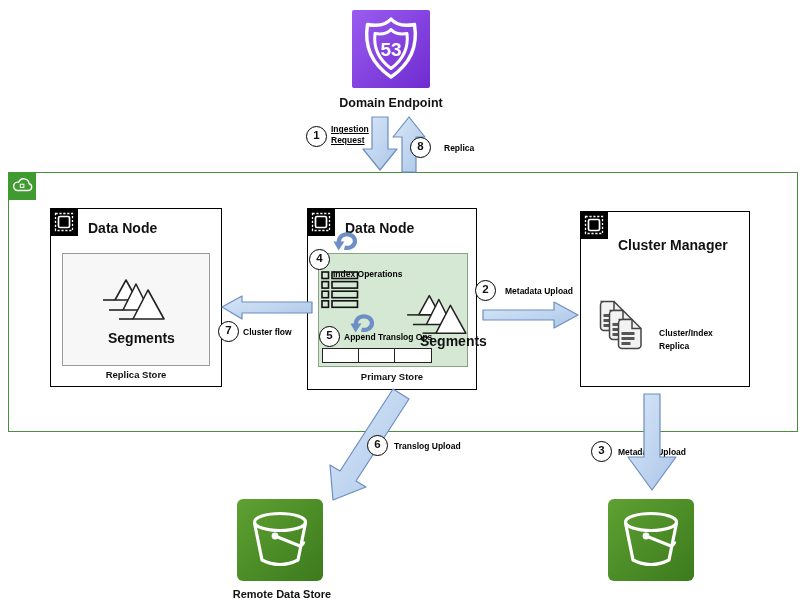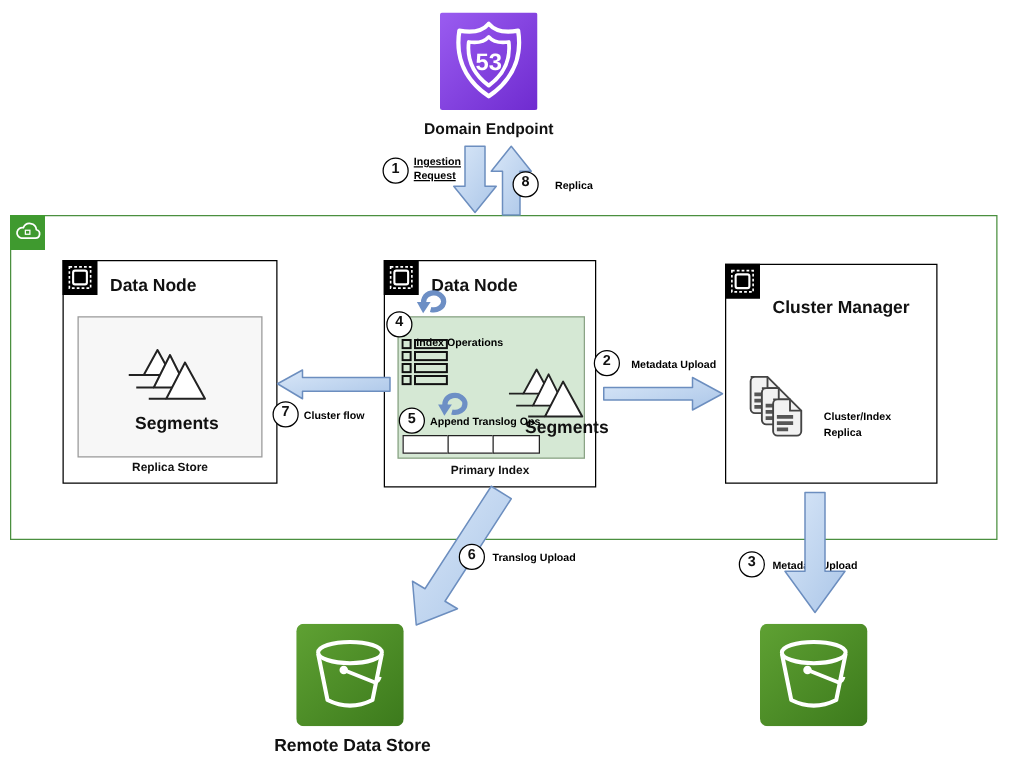--- a/index.html
+++ b/index.html
@@ -21,21 +21,21 @@
     background:#fff;box-sizing:border-box;text-align:center;line-height:17px;
     font-size:11.5px;font-weight:bold;z-index:6;
   }
   .cloud-container{border:1px solid #4a8f3f;box-sizing:border-box;background:transparent;}
   .cloud-badge{width:28px;height:28px;background:#3f9a2f;}
   .inner-gray{background:#f7f7f7;border:1px solid #9a9a9a;box-sizing:border-box;}
   .inner-green{background:#d5e8d4;border:1px solid #8aa385;box-sizing:border-box;}
   .translog-bar{display:flex;background:#fff;}
   .translog-bar .cell{flex:1;border:1.6px solid #222;box-sizing:border-box;background:#fff;margin-left:-1.6px;}
   .translog-bar .cell:first-child{margin-left:0;}
-  .bucket-lbl{font-size:14px;font-weight:bold;}
+  .bucket-lbl{font-size:11px;font-weight:bold;}
   svg{display:block;}
   .overlay{pointer-events:none;z-index:5;}
 </style>
 </head>
 <body>
 
 <div id="canvas">
 
   <div class="abs" style="left:352px;top:10px;width:66px;height:78px;">
     <svg width="78" height="78" viewBox="0 0 78 78">
@@ -138,21 +138,21 @@
       <polygon points="1.5,13.5 12.5,13.5 6.5,22.5" fill="#6d8fc5"></polygon>
     </svg>
   </div>
   <div class="abs flow-lbl" style="left:344px;top:332px;">Append Translog Ops</div>
 
   <div class="abs translog-bar" style="left:322px;top:348px;width:110px;height:15px;">
     <div class="cell"></div>
     <div class="cell"></div>
     <div class="cell"></div>
   </div>
-  <div class="abs shard-lbl ctr" style="left:307px;top:371px;width:170px;">Primary Index</div>
+  <div class="abs shard-lbl ctr" style="left:307px;top:371px;width:170px;">Primary Store</div>
 
   <div class="abs node-box" style="left:580px;top:211px;width:170px;height:176px;"></div>
   <div class="abs chip" style="left:580px;top:211px;">
     <svg width="28" height="28" viewBox="0 0 28 28">
       <rect x="5.5" y="5.5" width="17" height="17" fill="none" stroke="#fff" stroke-width="1.3" stroke-dasharray="2.2 1.7"></rect>
       <rect x="8.5" y="8.5" width="11" height="11" rx="1.5" fill="none" stroke="#fff" stroke-width="1.7"></rect>
     </svg>
   </div>
   <div class="abs node-title" style="left:618px;top:237px;">Cluster Manager</div>
   <div class="abs" style="left:596px;top:300px;">

